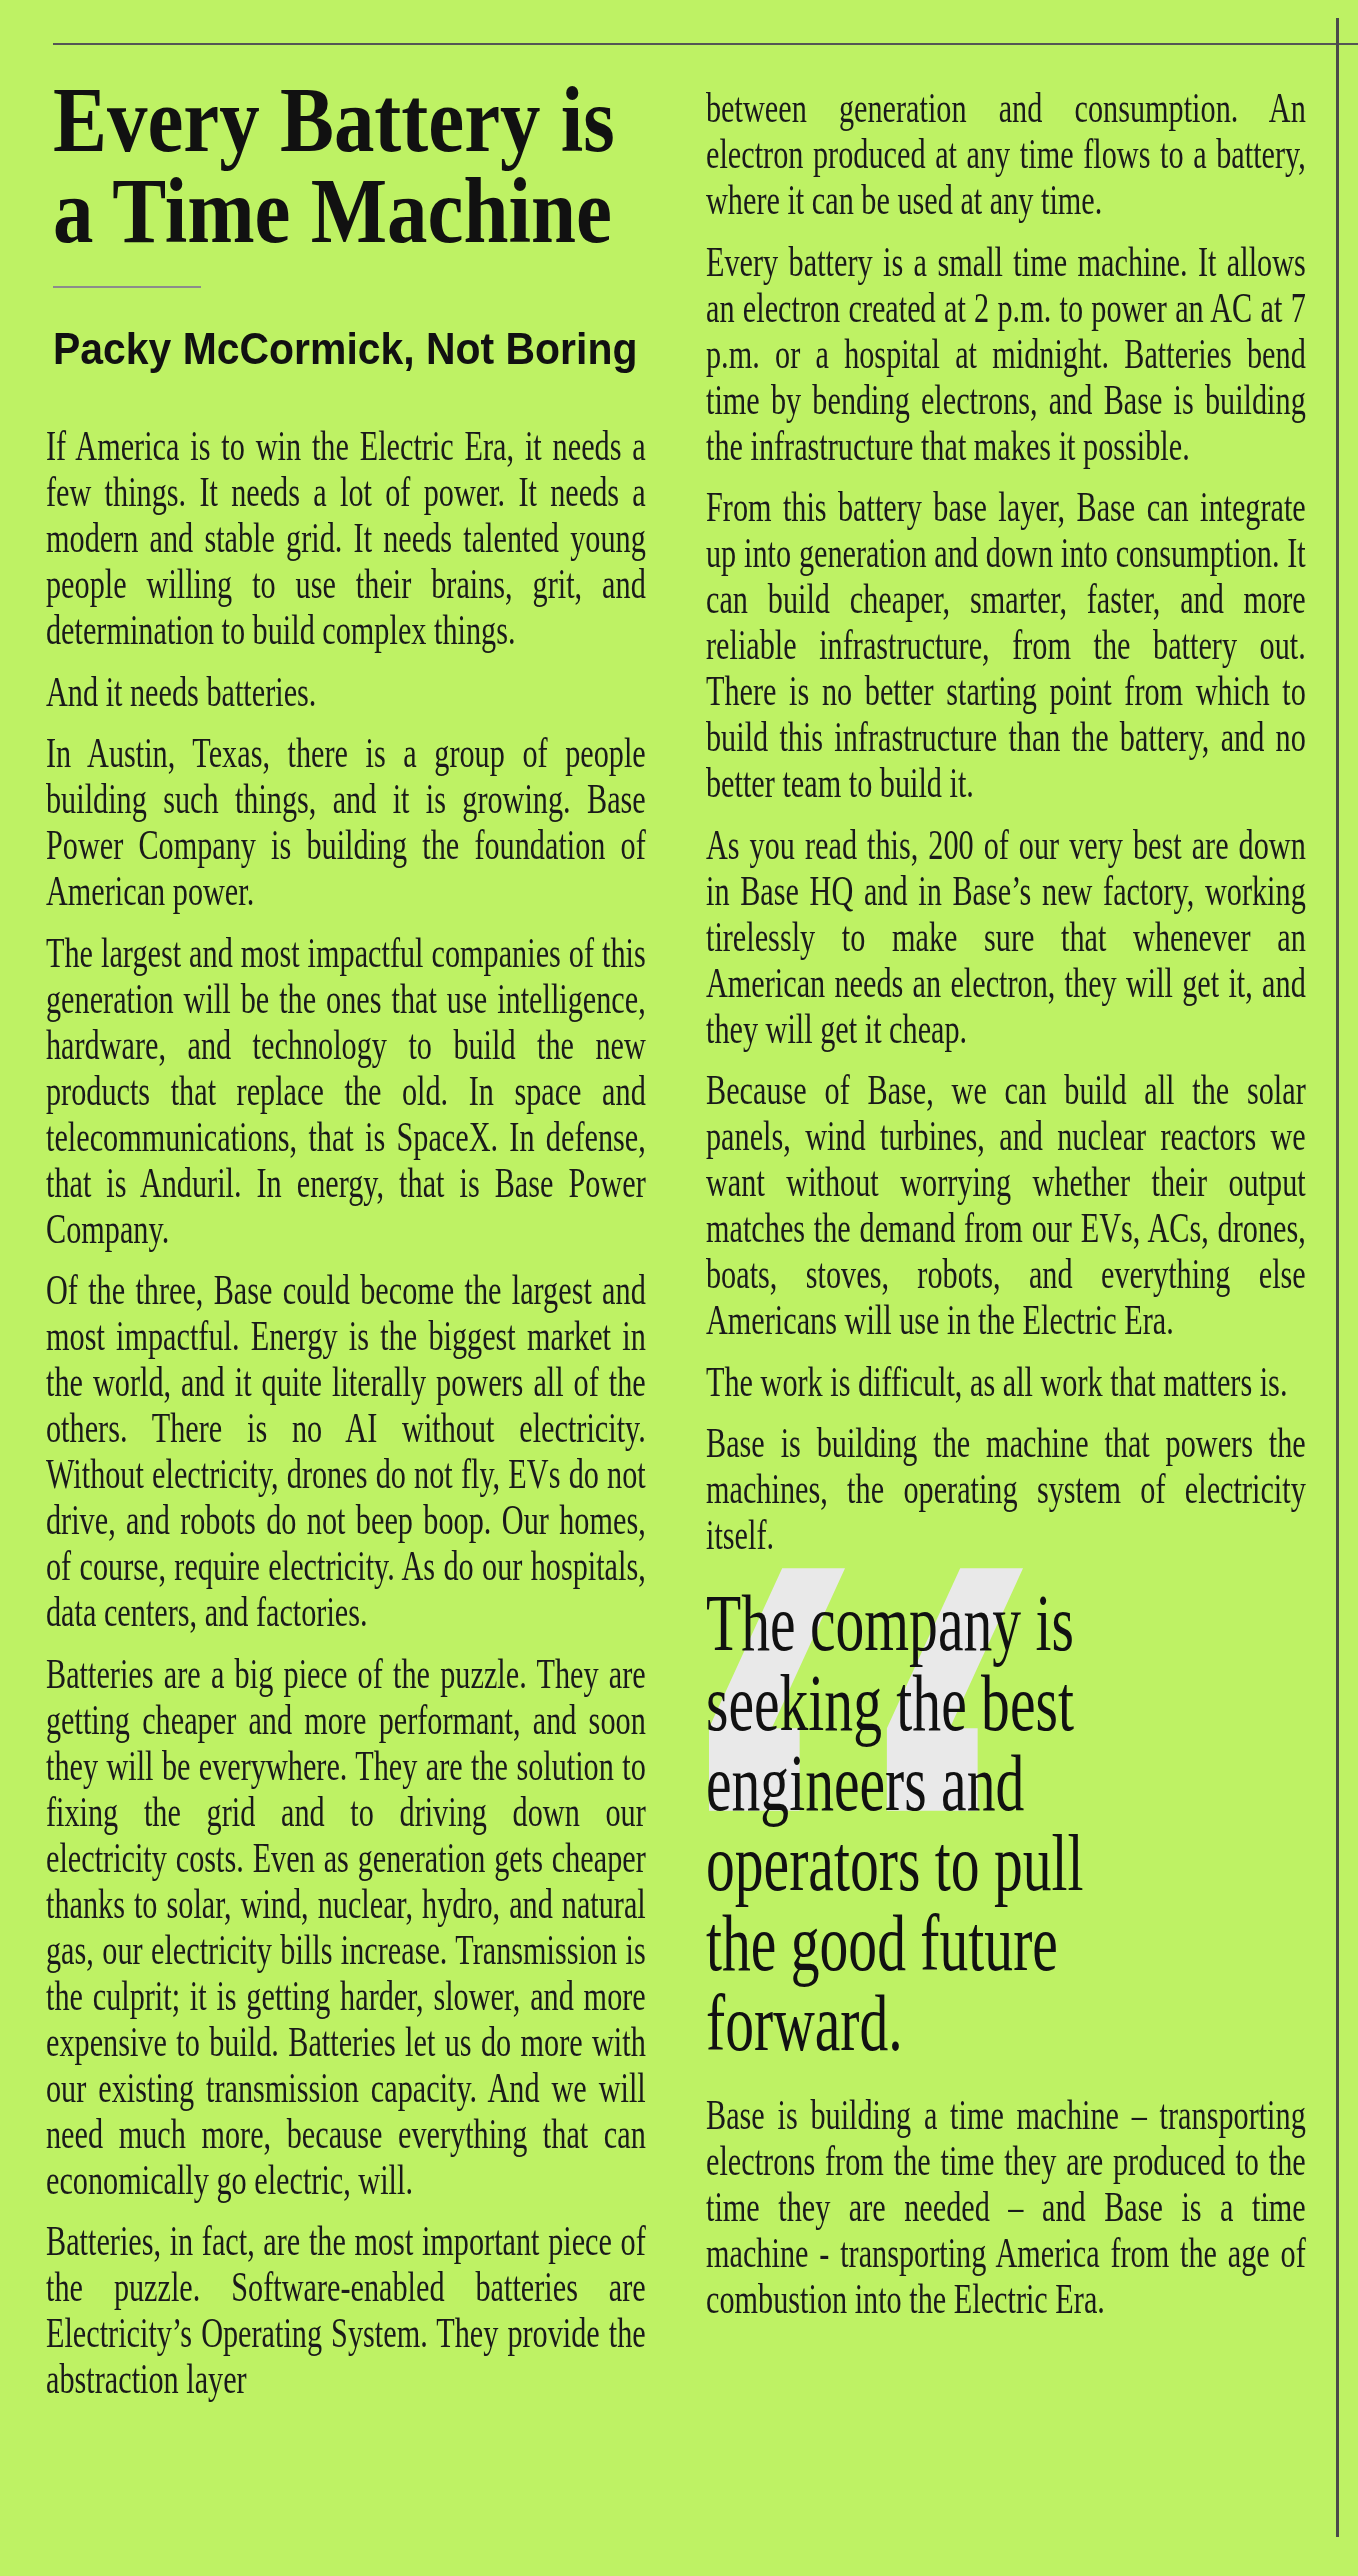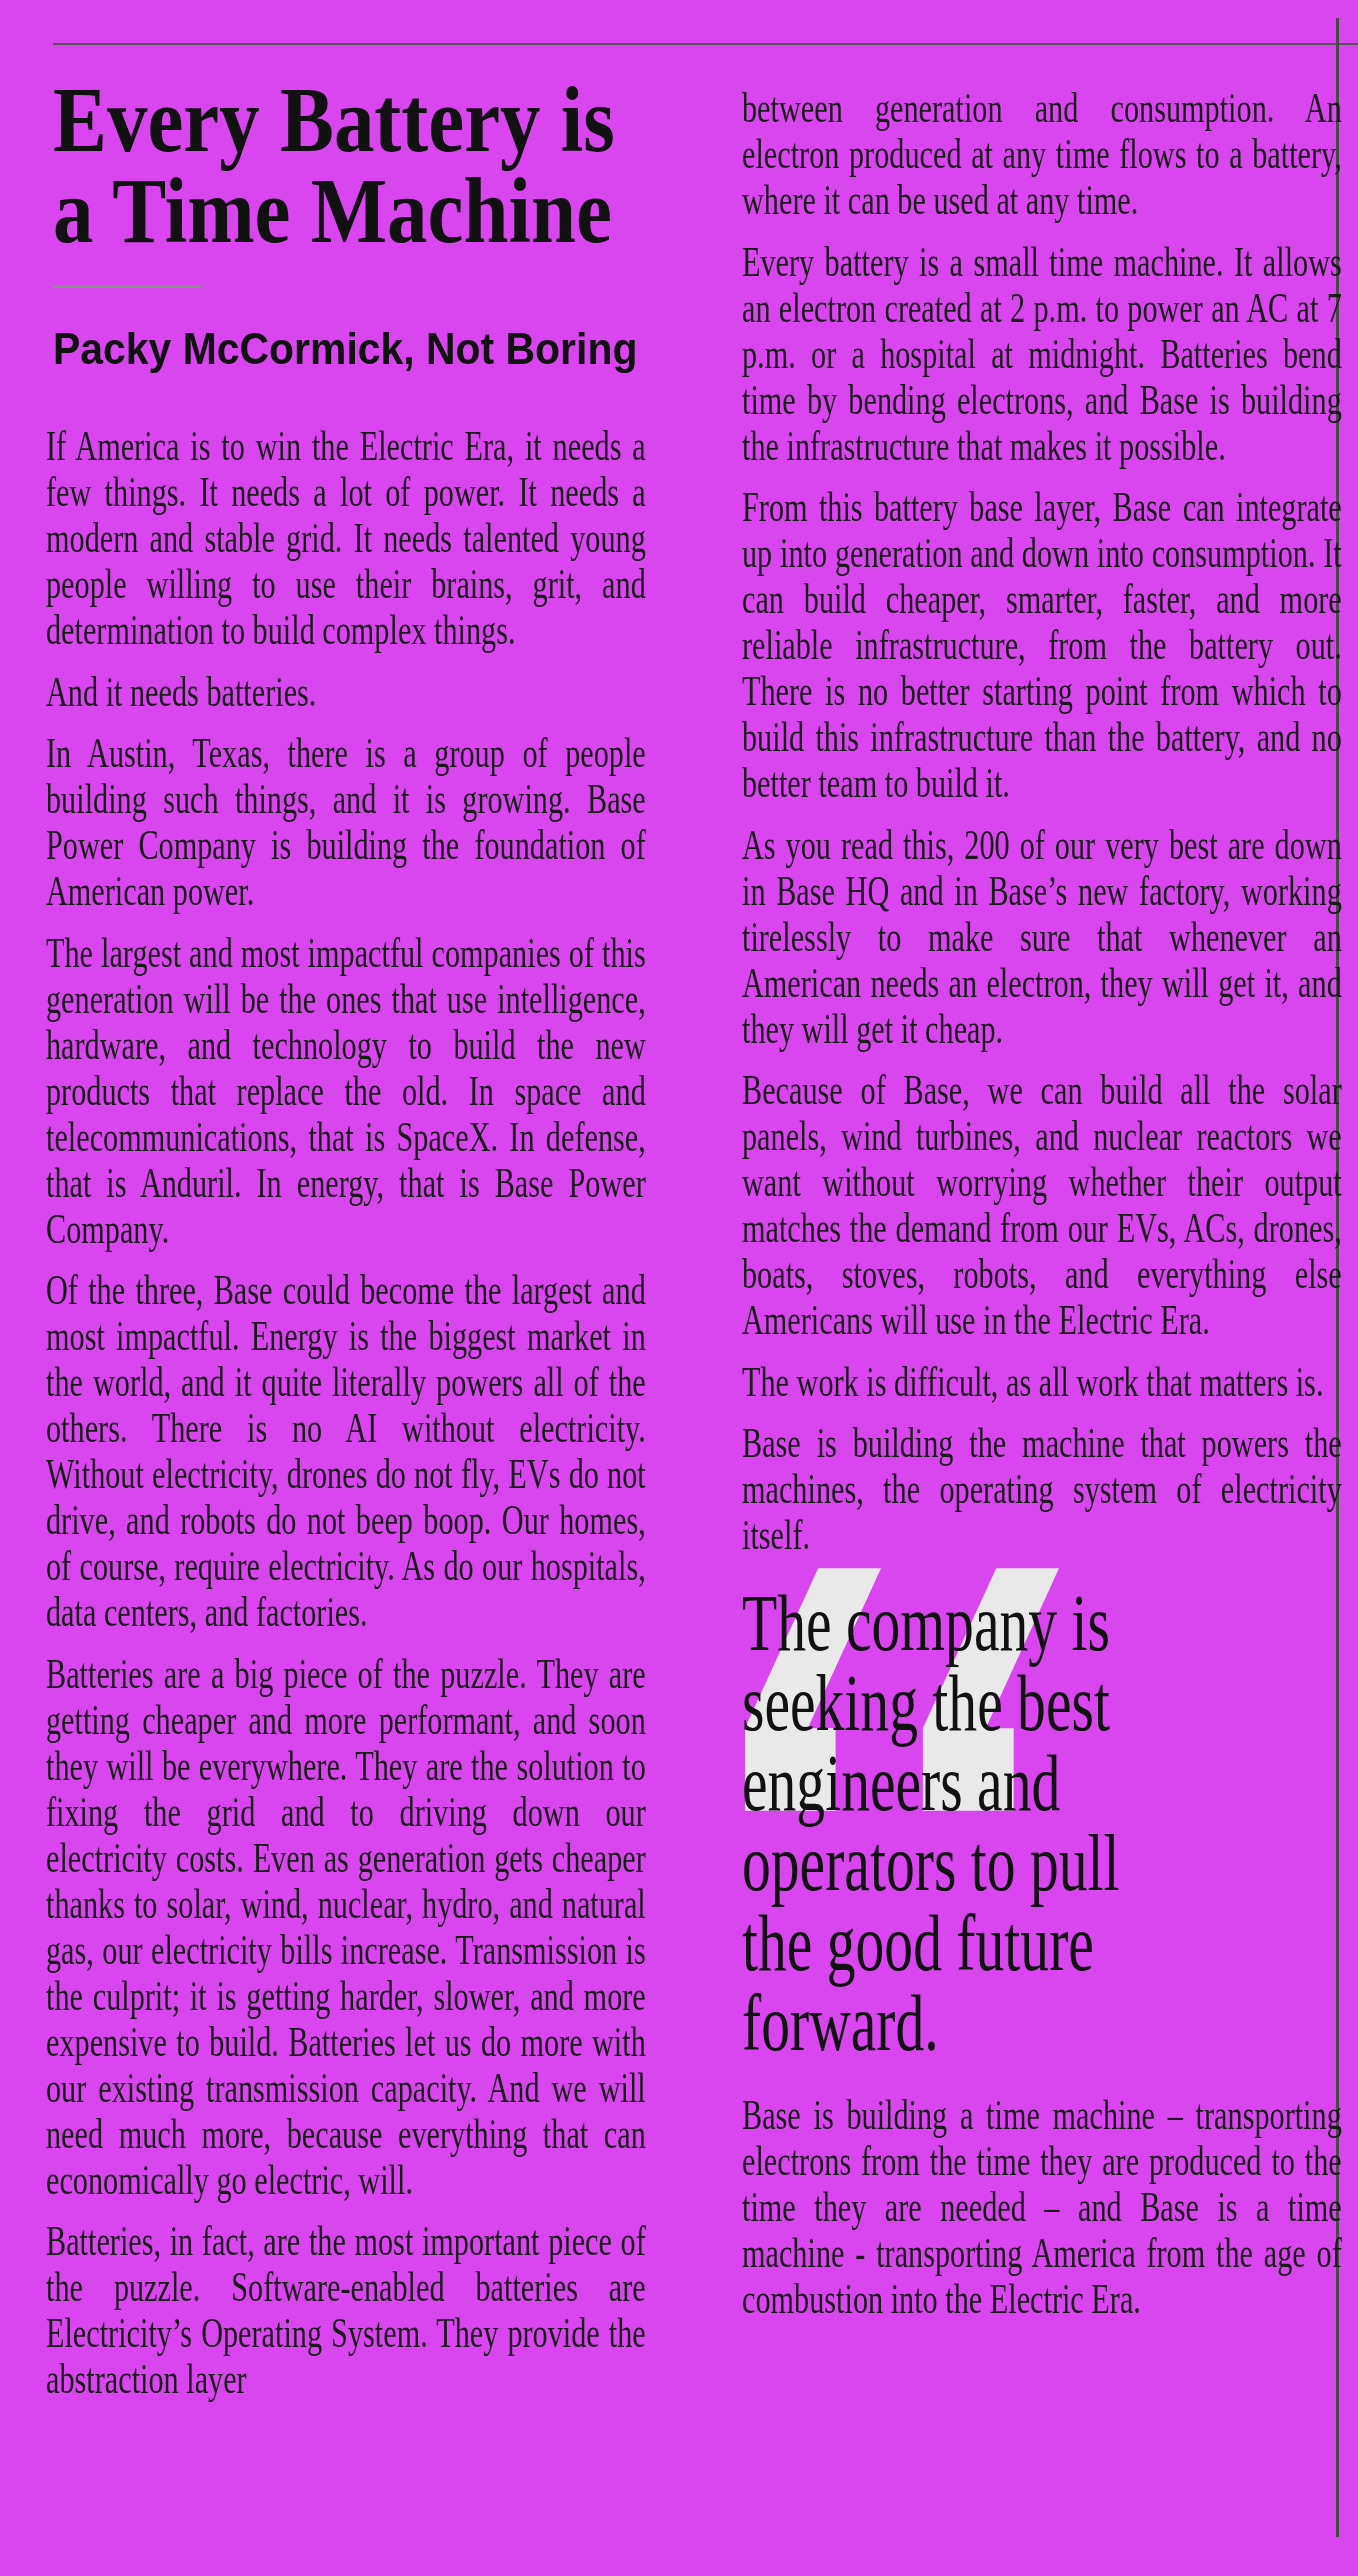--- a/index.html
+++ b/index.html
@@ -1,19 +1,19 @@
 <!DOCTYPE html>
 <html lang="en"><head>
 <meta charset="utf-8">
 <style>
   html,body{margin:0;padding:0;background:#ffffff;}
   .page{
     position:relative;
     width:1359px;height:2576px;
-    background:#d946ef;
+    background:#bef264;
     overflow:hidden;
     font-family:"Liberation Serif","DejaVu Serif",serif;
     color:#1a1a1a;
   }
   .top-rule{position:absolute;left:53px;top:43px;width:1305px;height:1.9px;background:#555555;}
   .side-rule{position:absolute;left:1336px;top:17.5px;width:2.9px;height:2519px;background:#4a4a4a;}
 
   .headline{
     position:absolute;left:53px;top:74px;width:738px;
     font-weight:bold;font-size:93px;line-height:91px;color:#111111;
@@ -22,21 +22,21 @@
   .byline-rule{position:absolute;left:53px;top:286px;width:148px;height:1.9px;background:#8c8c8c;}
   .byline{
     position:absolute;left:53px;top:327px;width:718px;
     font-family:"Liberation Sans",sans-serif;font-weight:bold;
     font-size:44px;line-height:44px;color:#111111;
     transform:scaleX(0.93);transform-origin:0 0;white-space:nowrap;
   }
 
   .col{position:absolute;width:600px;}
   .col-left{left:46px;top:423px;}
-  .col-right{left:742px;top:85px;}
+  .col-right{left:706px;top:85px;}
   .col-inner{
     width:833px;
     transform:scaleX(0.72);transform-origin:0 0;
     font-size:42px;line-height:46px;
     text-align:justify;hyphens:auto;-webkit-hyphens:auto;
   }
   .col-inner p{margin:0 0 15.5px 0;}
 
   .pullquote{position:relative;margin:25px 0 29px 0;}
   .quote-mark-svg{position:absolute;left:3.9px;top:-15.5px;z-index:0;}

